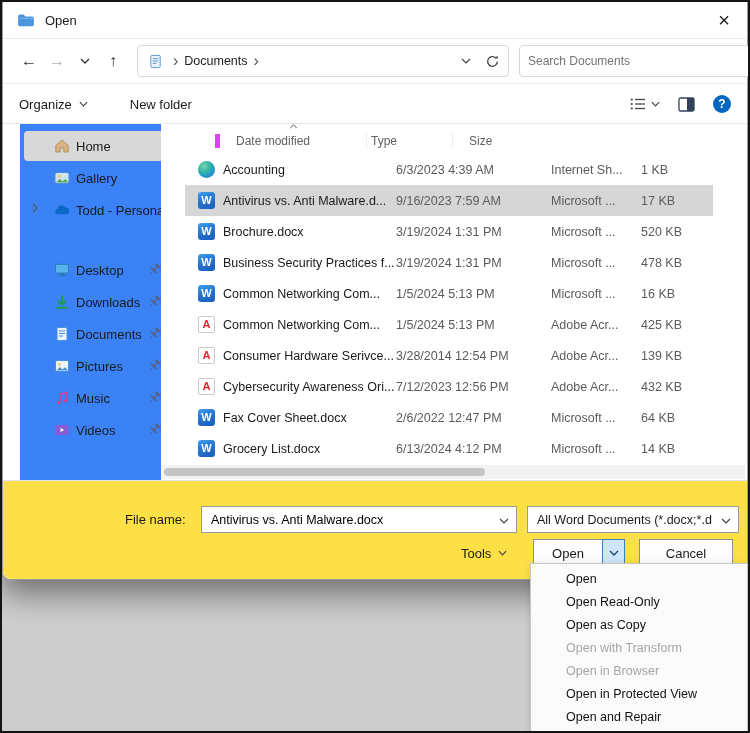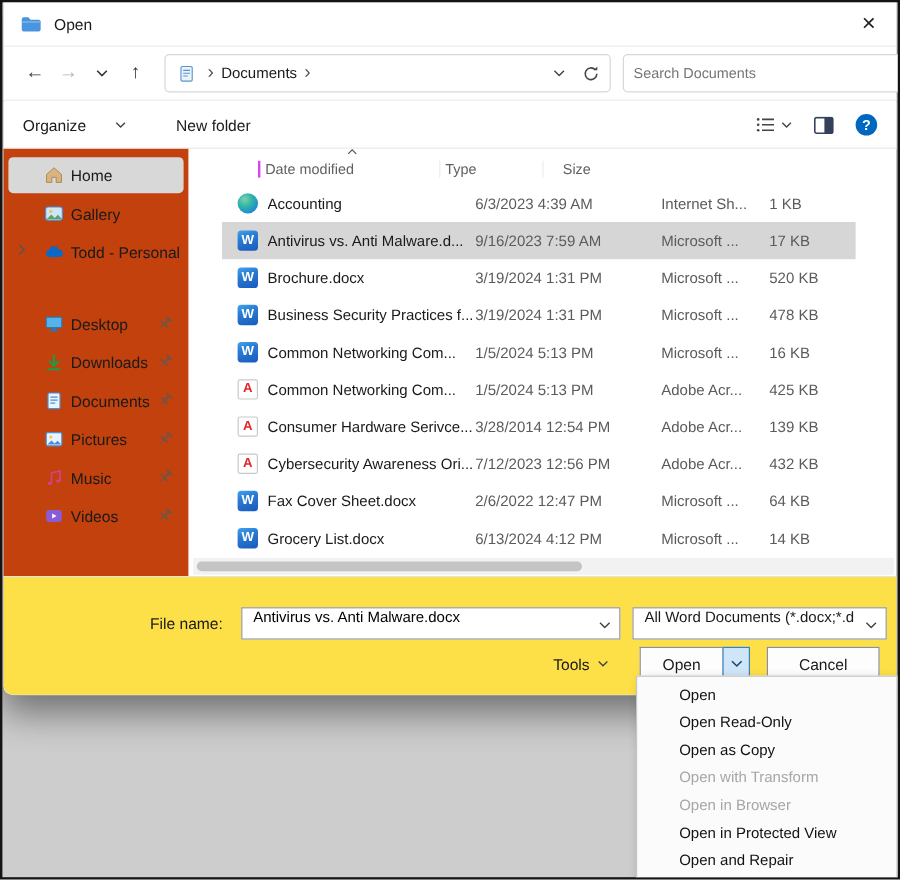--- a/index.html
+++ b/index.html
@@ -27,42 +27,42 @@
   .crumb-chev{color:#555;margin:0 6px;flex:none}
   .crumb-label{font-size:12.5px;flex:none}
   .addr-right{margin-left:auto;display:flex;align-items:center;gap:14px}
   .searchbox{width:260px;height:32px;margin-left:10px;border:1px solid #d7d7d7;border-radius:4px;background:#fff;
              display:flex;align-items:center;padding:0 8px;flex:none}
   .searchbox input{border:none;outline:none;flex:1;font-size:12px;color:#616161;font-family:inherit;background:transparent}
 
   
   .commandbar{position:absolute;left:0;top:83px;right:0;height:39px;background:#fff;display:flex;align-items:center;
               padding:0 16px;border-bottom:1px solid #e7e7e7}
-  .cmd-btn{display:flex;align-items:center;gap:24px;font-size:13px;color:#1a1a1a;margin-right:42px}
+  .cmd-btn{display:flex;align-items:center;gap:7px;font-size:13px;color:#1a1a1a;margin-right:42px}
   .cmd-right{margin-left:auto;display:flex;align-items:center;gap:18px}
   .help-circle{width:18px;height:18px;border-radius:50%;background:#0067c0;color:#fff;font-size:12px;font-weight:bold;
                display:flex;align-items:center;justify-content:center}
 
   
-  .sidebar{position:absolute;left:0;top:122px;width:154px;height:356px;background:#c2410c;padding-top:5px;overflow:hidden}
+  .sidebar{position:absolute;left:17px;top:122px;width:154px;height:356px;background:#3b82f6;padding-top:5px;overflow:hidden}
   .side-item{position:relative;height:30px;margin:2px 4px 2px 4px;border-radius:4px;display:flex;align-items:center;
              padding-left:52px;font-size:13px}
   .side-item.selected{background:#d8d8d8}
   .side-item .tree-chev{position:absolute;left:8px;top:8px;color:#555}
   .side-item .s-icon{position:absolute;left:30px;top:7px;width:16px;height:16px}
   .side-item .pin{position:absolute;right:8px;top:7px;width:15px;height:15px;opacity:.75}
   .side-gap{height:26px}
 
   
   .filearea{position:absolute;left:158px;top:122px;right:2px;height:356px;background:#fff}
   .sort-caret{position:absolute;left:128px;top:0px;color:#555}
   .list-header{position:absolute;left:0;right:0;top:6px;height:22px;display:flex;padding-left:58px;
                font-size:12px;color:#616161;align-items:center}
   .h-name{width:177px}
-  .h-date{width:155px;border-left:2px solid #d946ef;padding-left:4px;margin-left:-4px}
+  .h-date{width:155px;border-left:5px solid #d946ef;padding-left:16px;margin-left:-4px}
   .h-type{width:90px;border-left:1px solid #ededed;padding-left:4px;margin-left:-4px}
   .h-size{width:70px;border-left:1px solid #ededed;padding-left:16px;margin-left:-4px}
   .file-rows{position:absolute;left:0;right:0;top:30px}
   .file-row{position:relative;height:31px;margin:0 32px 0 24px;padding-left:38px;display:flex;align-items:center;font-size:12.5px}
   .file-row[data-state="selected"]{background:#d6d6d6}
   .file-icon{position:absolute;left:13px;top:7px;width:17px;height:17px}
   .file-icon[data-icon="word"]{background:linear-gradient(160deg,#41a5ee 0%,#2b7cd3 35%,#185abd 100%);border-radius:3px}
   .file-icon[data-icon="word"]::before{content:"W";position:absolute;inset:0;color:#fff;font-weight:bold;font-size:11px;line-height:17px;text-align:center}
   .file-icon[data-icon="pdf"]{background:#fff;border:1px solid #c9c9c9;border-radius:2px}
   .file-icon[data-icon="pdf"]::before{content:"A";position:absolute;inset:0;color:#e5252a;font-weight:bold;font-size:11px;line-height:15px;text-align:center}
@@ -71,21 +71,21 @@
   .c-name{width:173px;color:#1a1a1a}
   .c-date{width:155px;color:#5b5b5b}
   .c-type{width:90px;color:#5b5b5b}
   .c-size{width:70px;color:#5b5b5b;text-align:left}
   .hscroll{position:absolute;left:0;right:0;top:341px;height:14px;background:#f2f2f2}
   .hscroll .thumb{position:absolute;left:3px;top:3px;width:55%;height:8px;background:#c4c4c4;border-radius:4px}
 
   
   .footer{position:absolute;left:0;right:0;top:478px;height:99px;background:#fde047;border-top:1px solid #e3e3e3;border-radius:0 0 8px 8px}
   .fname-label{position:absolute;left:122px;top:31px;font-size:13px}
-  .combo{position:absolute;height:27px;background:#fff;border:1px solid #9a9a9a;display:flex;align-items:flex-start;
+  .combo{position:absolute;height:27px;background:#fff;border:1px solid #9a9a9a;display:flex;align-items:center;
          padding:0 22px 0 9px;font-size:12.5px}
   .combo .chev{position:absolute;right:7px;top:11px;color:#444}
   .combo input{border:none;outline:none;width:100%;font-size:12.5px;font-family:inherit;background:transparent}
   .fname-combo{left:198px;top:25px;width:316px}
   .ftype-combo{left:524px;top:25px;width:212px;color:#1a1a1a;white-space:nowrap;overflow:hidden}
   .tools-btn{position:absolute;left:458px;top:58px;height:28px;display:flex;align-items:center;gap:7px;font-size:13px}
   .open-split{position:absolute;left:530px;top:58px;width:92px;height:28px;display:flex}
   .open-main{flex:1;border:1px solid #8f8f8f;border-right:none;background:#fdfdfd;display:flex;align-items:center;justify-content:center;font-size:13px}
   .open-arrow{width:23px;border:1px solid #3a7fbe;background:#cfe6f8;display:flex;align-items:center;justify-content:center;color:#1a1a1a}
   .cancel-btn{position:absolute;left:636px;top:58px;width:94px;height:28px;border:1px solid #8f8f8f;background:#fdfdfd;

